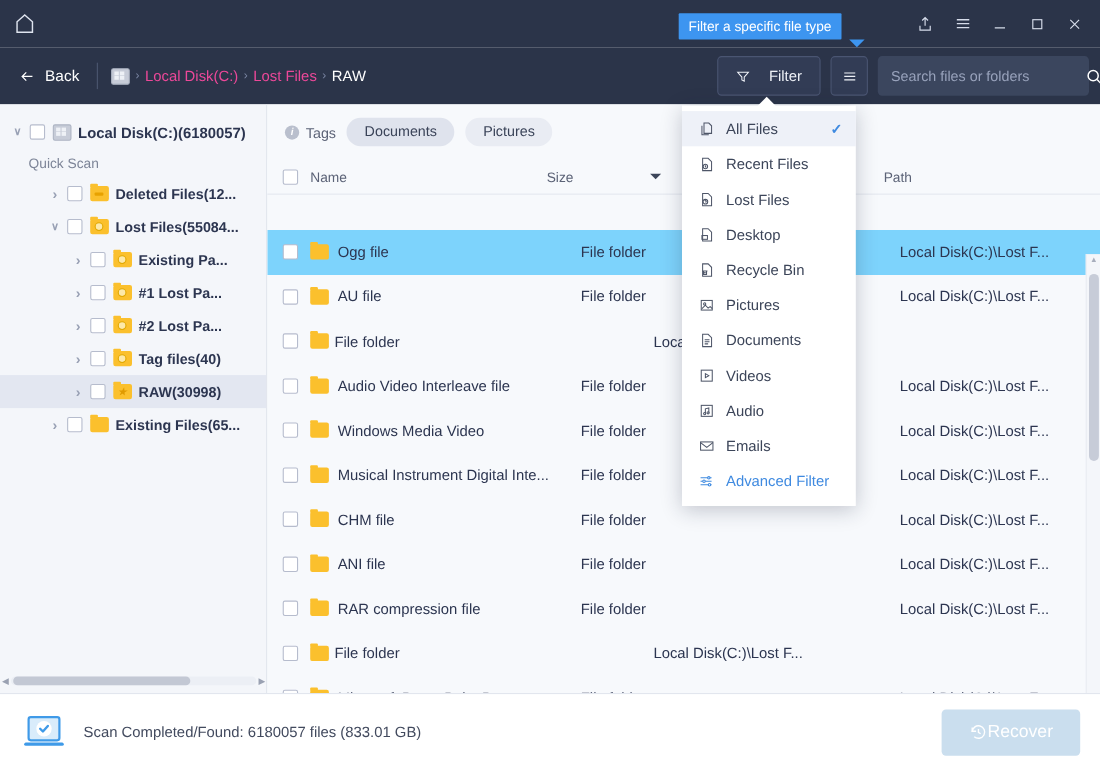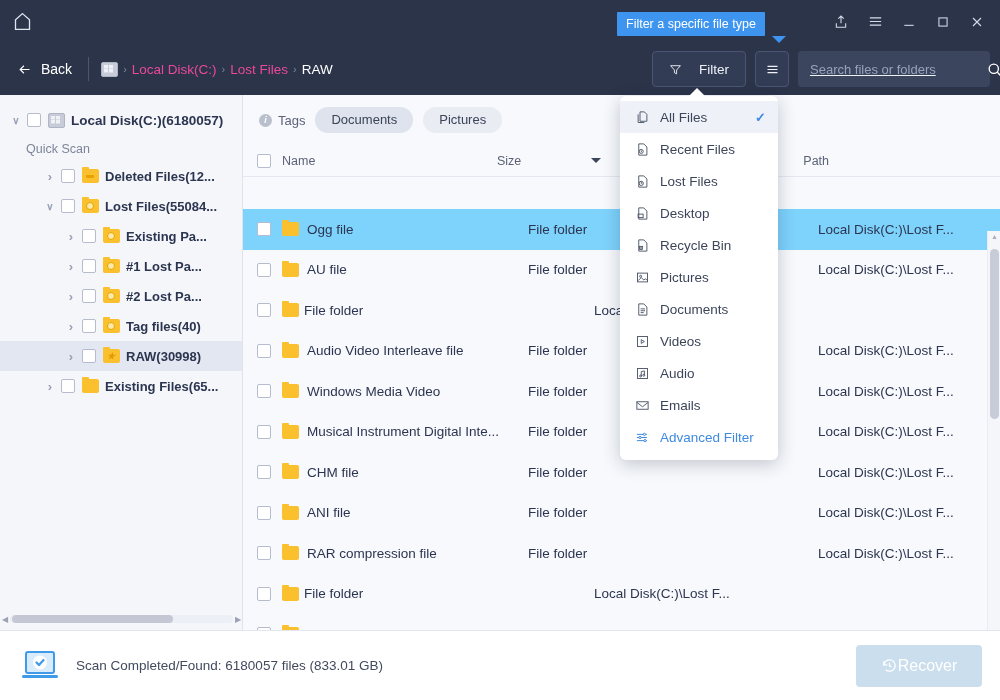--- a/index.html
+++ b/index.html
@@ -63,21 +63,20 @@
     width:34px;height:36px;border:1px solid #4a5572;border-radius:4px;background:#323c55;
     display:flex;align-items:center;justify-content:center;cursor:pointer;
   }
   .search-box{
     width:192px;height:36px;background:#3b465e;border-radius:4px;
     display:flex;align-items:center;padding:0 10px 0 12px;cursor:text;
   }
   .search-box input{
     flex:1;background:transparent;border:0;outline:0;color:#eef1f7;font-size:13px;
     font-family:"Liberation Sans",sans-serif;
-    text-decoration:underline;
   }
   .search-box input::placeholder{ color:#98a2bb; }
   .filter-caret{
     position:absolute; left:688px; top:88px;
     width:0;height:0;border-left:9px solid transparent;border-right:9px solid transparent;
     border-bottom:9px solid #ffffff; z-index:60;
   }
 
   
   .body-area{ position:absolute; left:0; top:95px; width:1000px; height:535px; background:#f4f6fa; }
@@ -173,21 +172,21 @@
     position:absolute;right:0;top:136px;width:13px;height:494px;background:#f4f6fa;
     border-left:1px solid #e9ecf2;
   }
   .vscroll .vthumb{ position:absolute;left:2px;top:18px;width:9px;height:170px;background:#c7ccd8;border-radius:5px; }
   .vscroll .vup,.vscroll .vdn{ position:absolute;left:3px;color:#a8aebd;font-size:7px; }
   .vscroll .vup{ top:2px; }
 
   
   .dropdown{
     position:absolute;left:620px;top:96px;width:158px;
-    background:#ffffff;border-radius:6px;
+    background:#ffffff;border-radius:0;
     box-shadow:0 4px 18px rgba(25,35,60,.24);
     padding:5px 0 7px 0; z-index:50;
   }
   .mitem{
     height:32px;display:flex;align-items:center;padding:0 12px 0 14px;
     font-size:13.5px;color:#3c4559;cursor:pointer;
   }
   .mitem.sel{ background:#eef1f8; }
   .mitem.accent{ color:#3f8ae0; }
   .m-ico{ width:17px;height:17px;flex:0 0 17px;margin-right:9px;display:flex;align-items:center;justify-content:center; }

